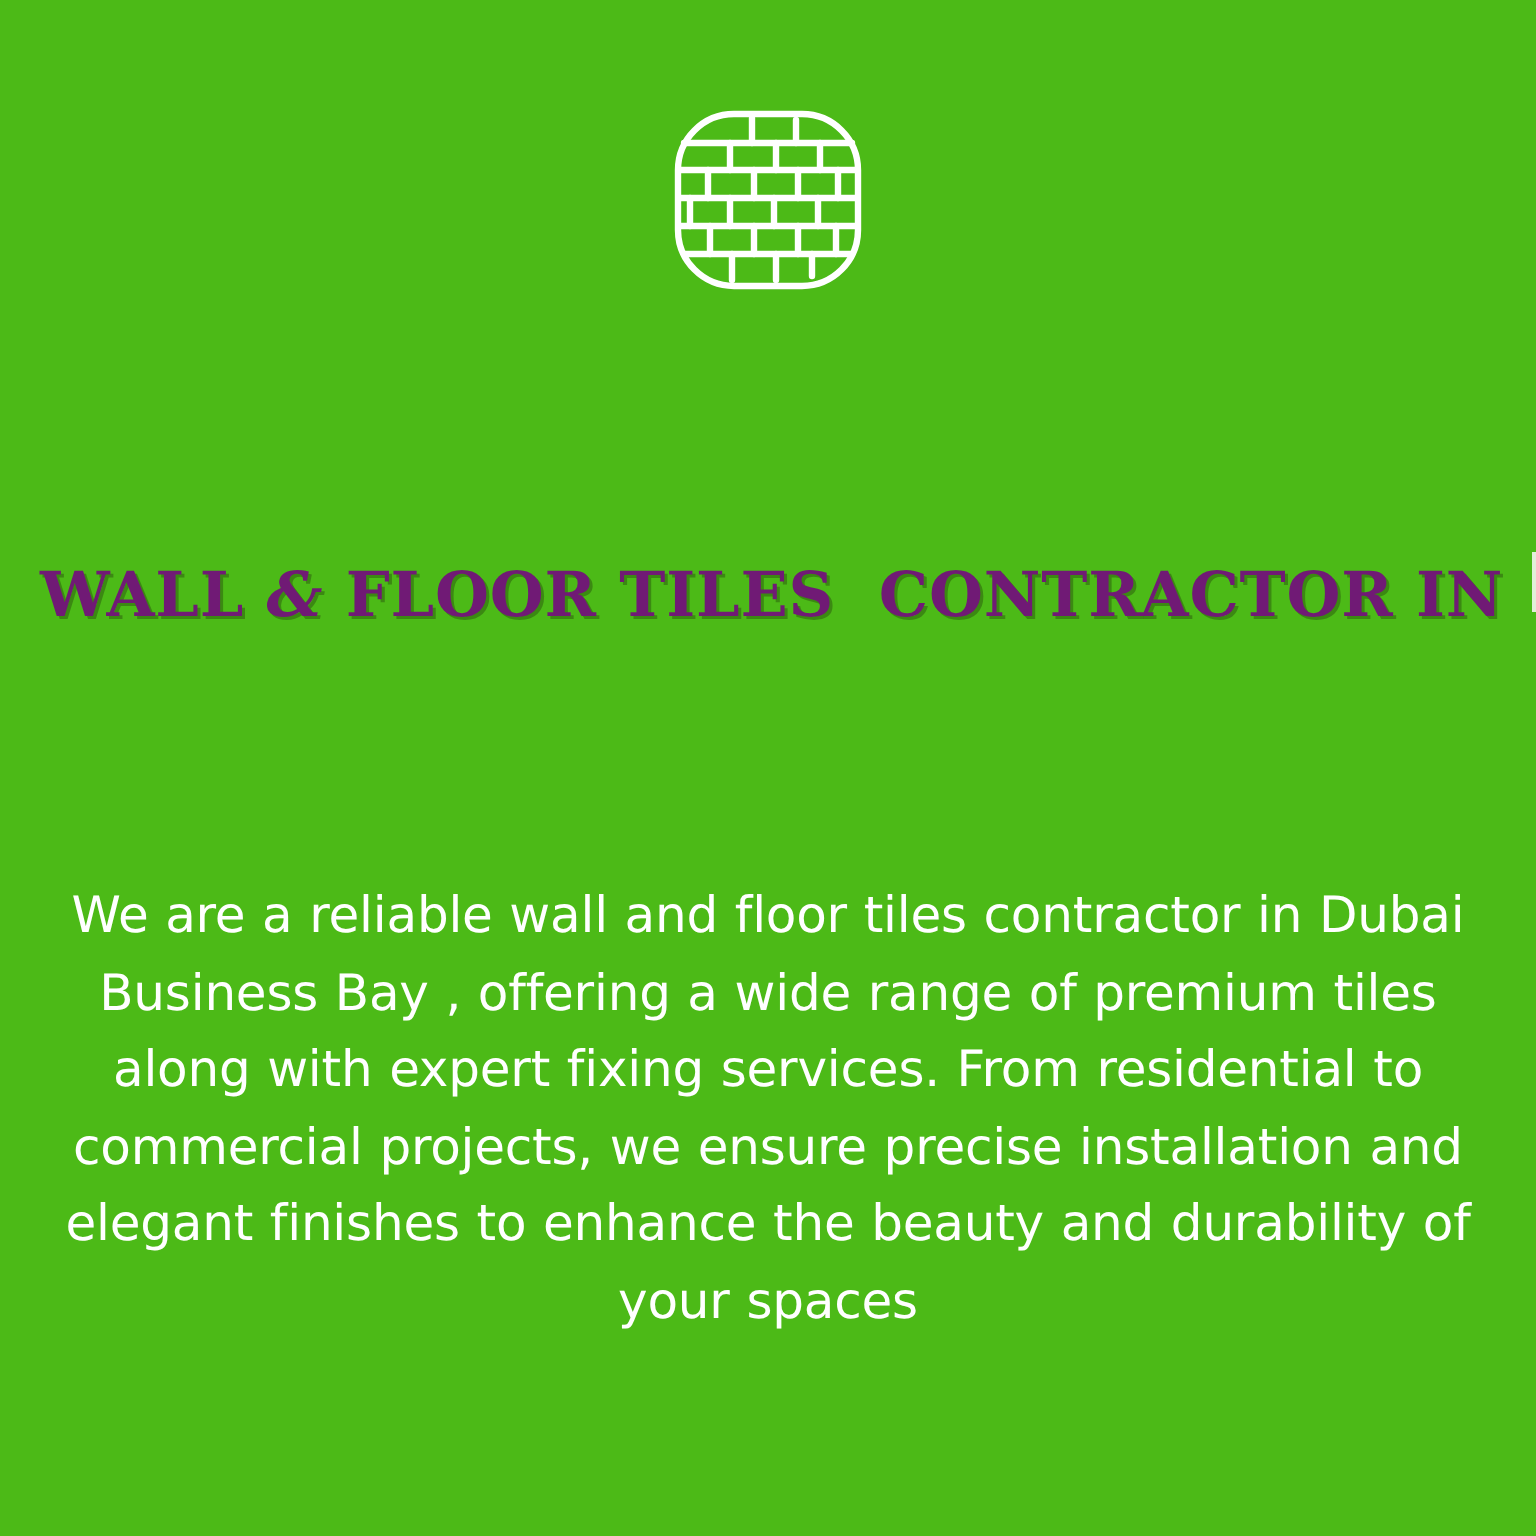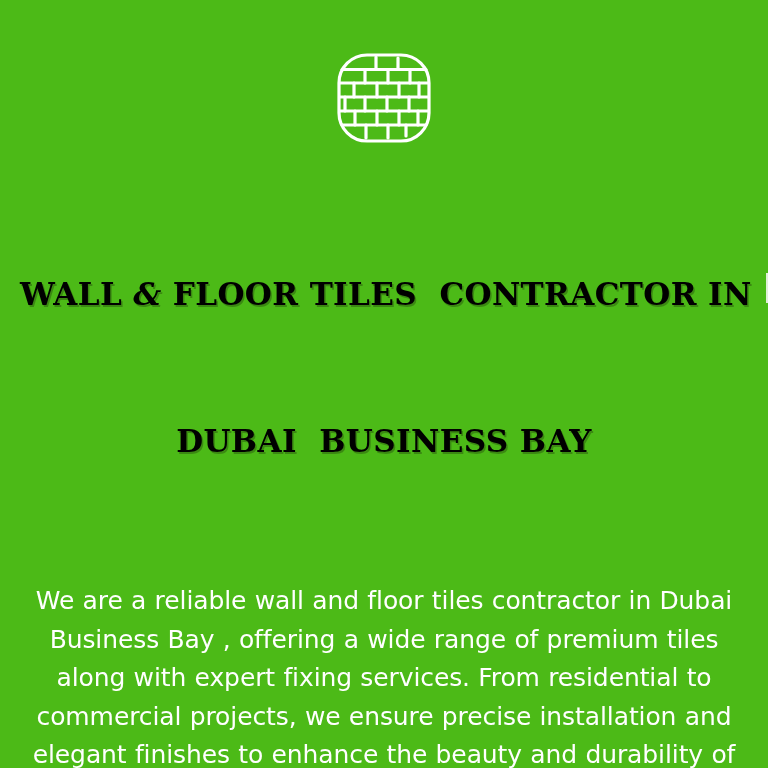--- a/index.html
+++ b/index.html
@@ -46,21 +46,21 @@
     margin: 0;
     padding: 0 20px;
     width: 768px;
     box-sizing: border-box;
     text-align: center;
     font-family: "DejaVu Serif", "Liberation Serif", serif;
     font-weight: 700;
     font-size: 31px;
     line-height: 49px;
     letter-spacing: 0.4px;
-    color: #000000;
+    color: #701a75;
     text-transform: uppercase;
     text-shadow: 1.5px 1.5px 0 rgba(40, 78, 14, 0.45);
     white-space: pre;
   }
   .headline .hl-line {
     display: block;
   }
   .headline .amp {
     font-family: "DejaVu Serif", "Liberation Serif", serif;
     font-style: italic;
@@ -146,21 +146,20 @@
         <line x1="30" y1="73" x2="30" y2="86"></line>
         <line x1="52" y1="73" x2="52" y2="86"></line>
         <line x1="70" y1="73" x2="70" y2="84"></line>
       </svg>
     </span>
   </div>
 
   <div class="headline-block">
     <h1 class="headline">
       <span class="hl-line"><span>WALL </span><span class="amp">&amp;</span><span> FLOOR TILES  CONTRACTOR IN </span><span class="glyph-artifact"></span></span>
-      <span class="hl-line">DUBAI  BUSINESS BAY</span>
     </h1>
   </div>
 
   <div class="body-block">
     <p class="body-copy">We are a reliable wall and floor tiles contractor in Dubai Business Bay , offering a wide range of premium tiles along with expert fixing services. From residential to commercial projects, we ensure precise installation and elegant finishes to enhance the beauty and durability of your spaces</p>
   </div>
 
 </div>
 
 </body></html>

